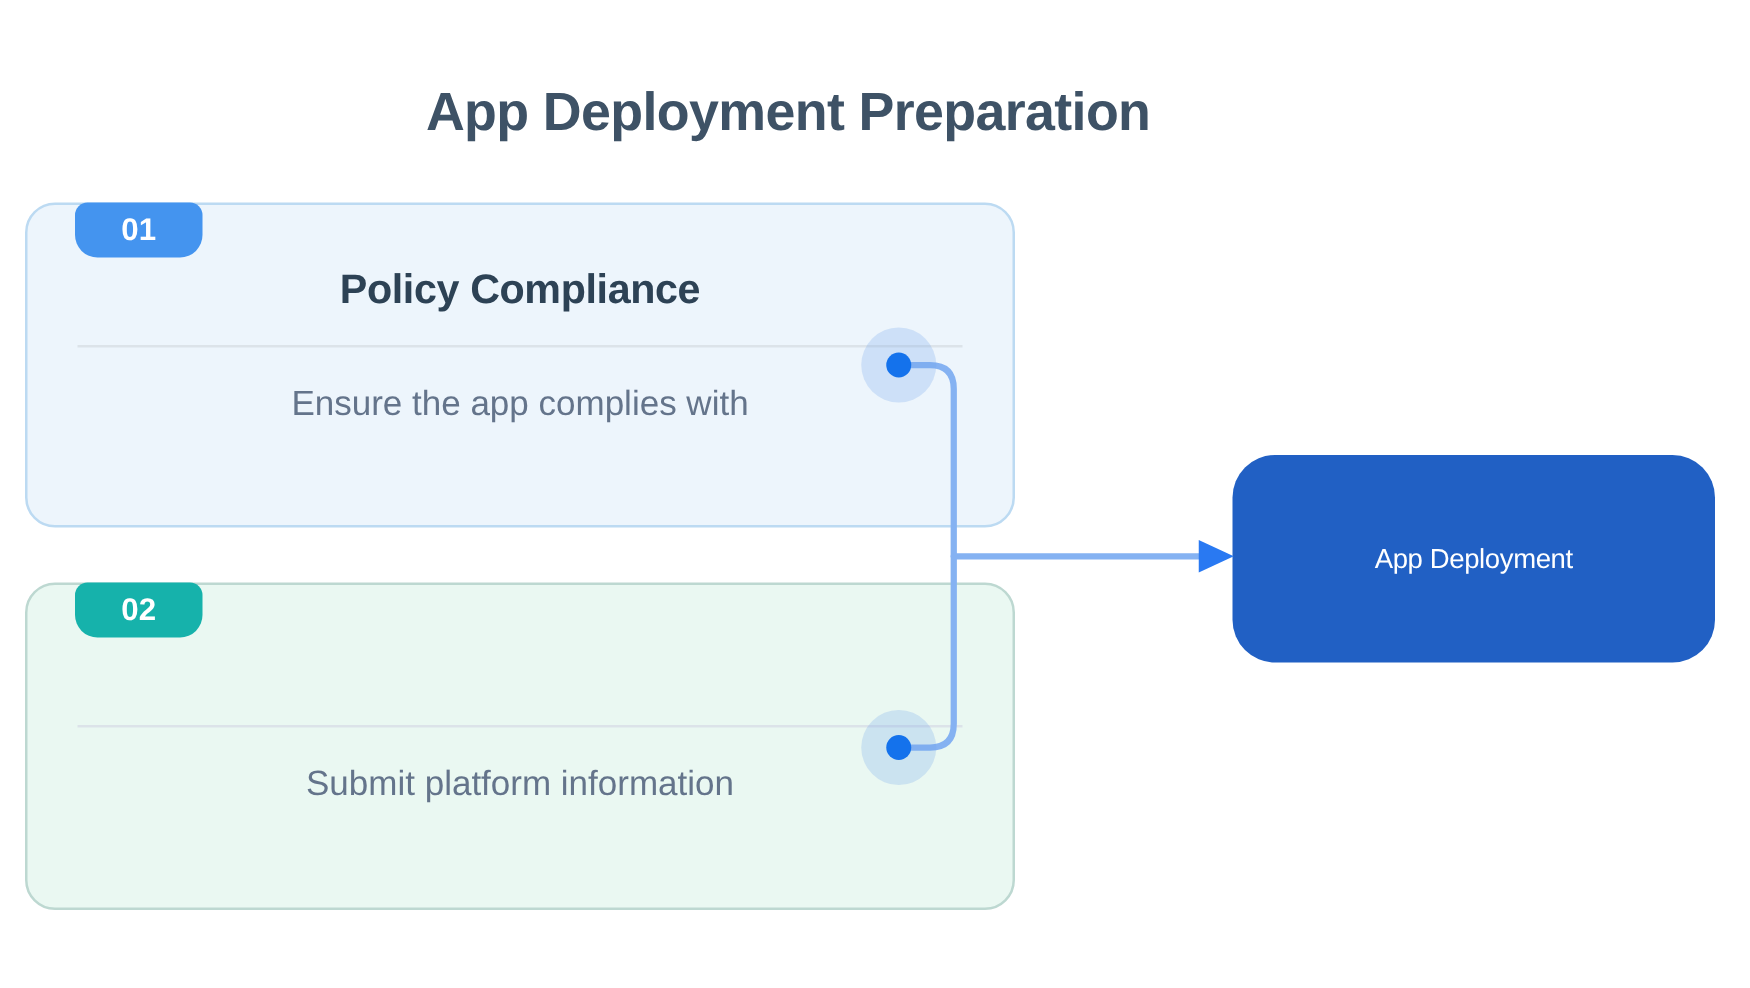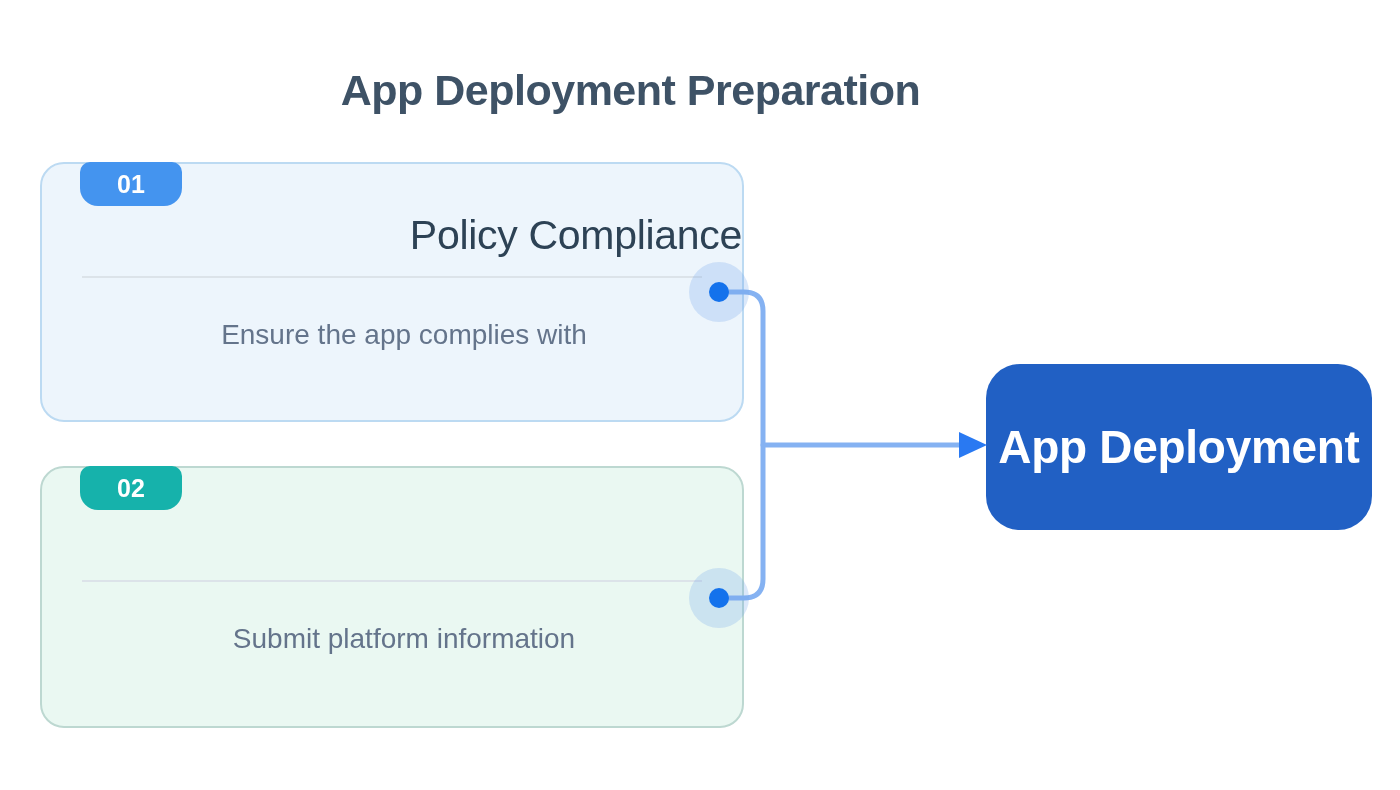--- a/index.html
+++ b/index.html
@@ -23,22 +23,22 @@
     margin: 0;
     text-align: center;
     font-size: 43px;
     font-weight: 700;
     letter-spacing: -0.5px;
     color: var(--title_text, #3e5266);
   }
   
   .card {
     position: absolute;
-    left: 40px;
-    width: 704px;
+    left: 20px;
+    width: 792px;
     border-radius: 24px;
     box-sizing: border-box;
   }
   .card-1 {
     top: 162px;
     height: 260px;
     background: var(--card1_bg, #edf5fc);
     border: 2px solid var(--card1_border, #bcdaf2);
   }
   .card-2 {
@@ -62,62 +62,62 @@
     border-radius: 10px 10px 18px 18px;
   }
   .badge-1 { background: var(--badge1_bg, #4494ef); }
   .badge-2 { background: var(--badge2_bg, #16b2ab); }
   .card-title {
     position: absolute;
     top: 48px;
     left: 0;
     width: 100%;
     margin: 0;
-    text-align: right;
-    font-size: 41px;
-    font-weight: 400;
+    text-align: center;
+    font-size: 33px;
+    font-weight: 700;
     letter-spacing: -0.3px;
     color: var(--card_title_text, #2d4255);
   }
   .divider {
     position: absolute;
     top: 112px;
     left: 40px;
     right: 40px;
     height: 2px;
     background: var(--divider, #dce3e9);
   }
   .card-body {
     position: absolute;
     top: 140px;
     left: 0;
     width: 100%;
-    margin: 12px;
+    margin: 0;
     text-align: center;
     font-size: 28px;
     line-height: 38px;
     font-weight: 400;
     color: var(--body_text, #64748b);
   }
   
   .result-box {
     position: absolute;
     left: 986px;
     top: 364px;
     width: 386px;
     height: 166px;
     border-radius: 34px;
     background: var(--result_bg, #2160c4);
     display: flex;
     align-items: center;
     justify-content: center;
   }
   .result-label {
-    font-size: 46px;
-    font-weight: 700;
+    font-size: 22px;
+    font-weight: 400;
     letter-spacing: -0.3px;
     color: var(--result_text, #ffffff);
   }
   
   .connector-svg {
     position: absolute;
     left: 0;
     top: 0;
     width: 1400px;
     height: 790px;

